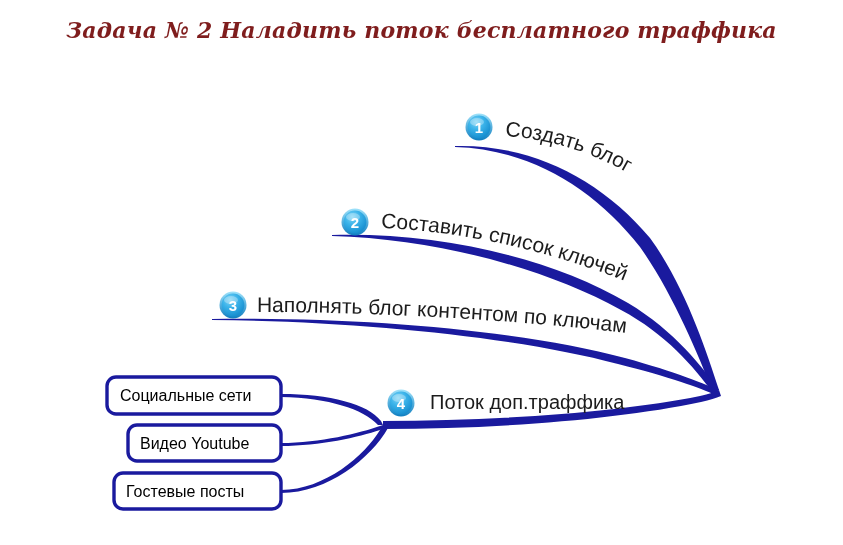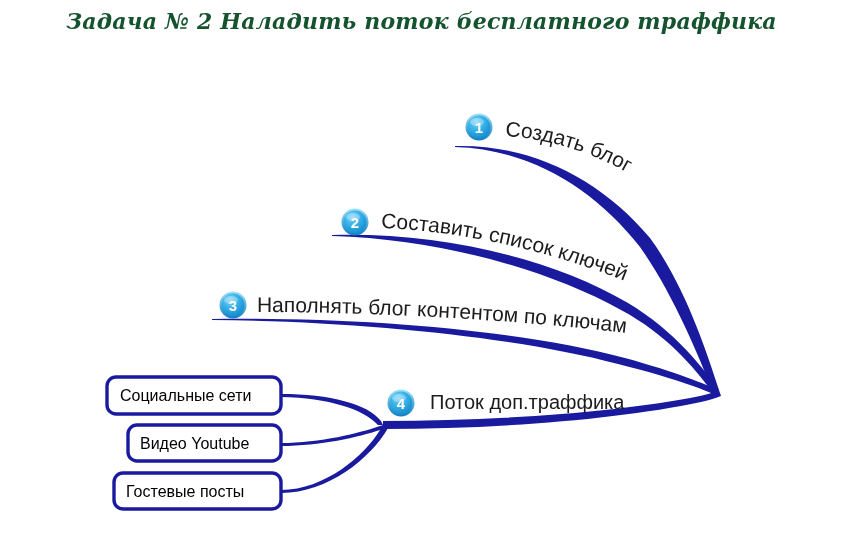--- a/index.html
+++ b/index.html
@@ -16,30 +16,30 @@
   }
   #canvas {
     position: absolute;
     top: 0;
     left: 0;
     width: 843px;
     height: 545px;
   }
   .title {
     position: absolute;
-    top: 8px;
+    top: 17px;
     left: 0;
     width: 843px;
     text-align: center;
     font-family: "DejaVu Serif", serif;
     font-weight: bold;
     font-style: italic;
     font-size: 22px;
     letter-spacing: 0.2px;
-    color: #14532d;
+    color: #7f1d1d;
     white-space: nowrap;
   }
   svg { display: block; }
   .branch-line { fill: #1a1a9e; stroke: none; }
   .conn-line { fill: #1a1a9e; stroke: none; }
   .curve-label {
     font-family: "Liberation Sans", sans-serif;
     font-size: 21px;
     fill: #1c1c1c;
   }

